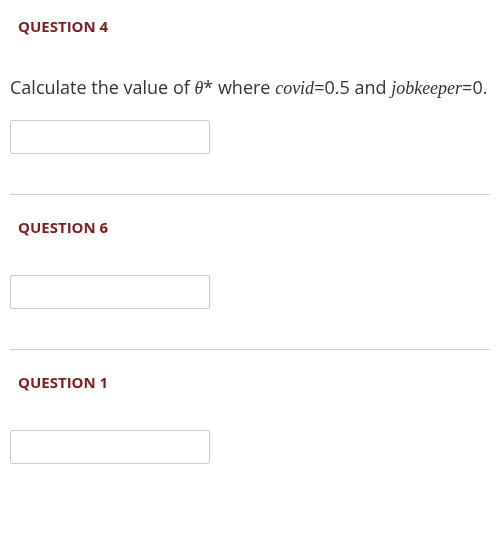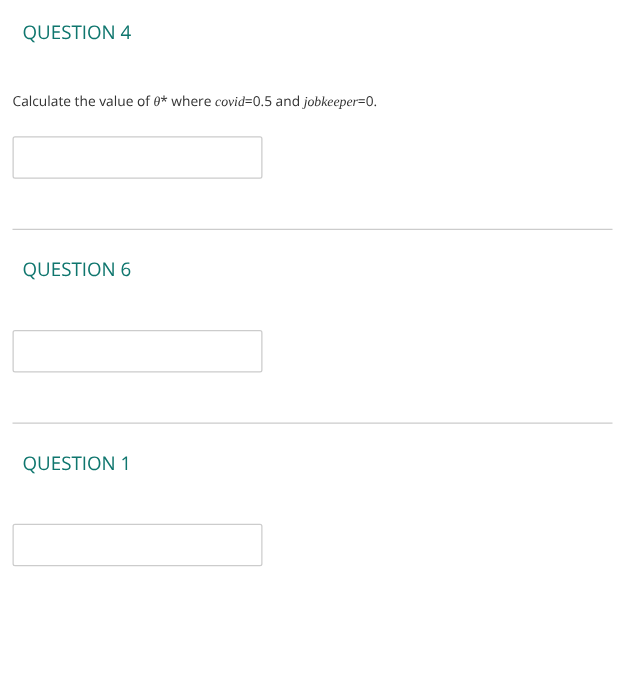--- a/index.html
+++ b/index.html
@@ -15,27 +15,27 @@
       width: 500px;
       padding: 0;
     }
     .question-block {
       padding: 0 10px 20px 10px;
     }
     .question-block.inner {
       padding-left: 18px;
     }
     .question-heading {
-      font-weight: 400;
+      font-weight: 700;
       font-size: 15px;
-      color: #0f766e;
+      color: #7f1d1d;
       padding: 14px 0 18px 0;
     }
     .question-prompt {
-      font-size: 11px;
+      font-size: 18px;
       color: #333;
       line-height: 1.5;
       margin-bottom: 18px;
     }
     .mathvar {
       font-style: italic;
       font-family: "Cambria Math", "STIX", serif;
     }
     .answer-input {
       width: 200px;

